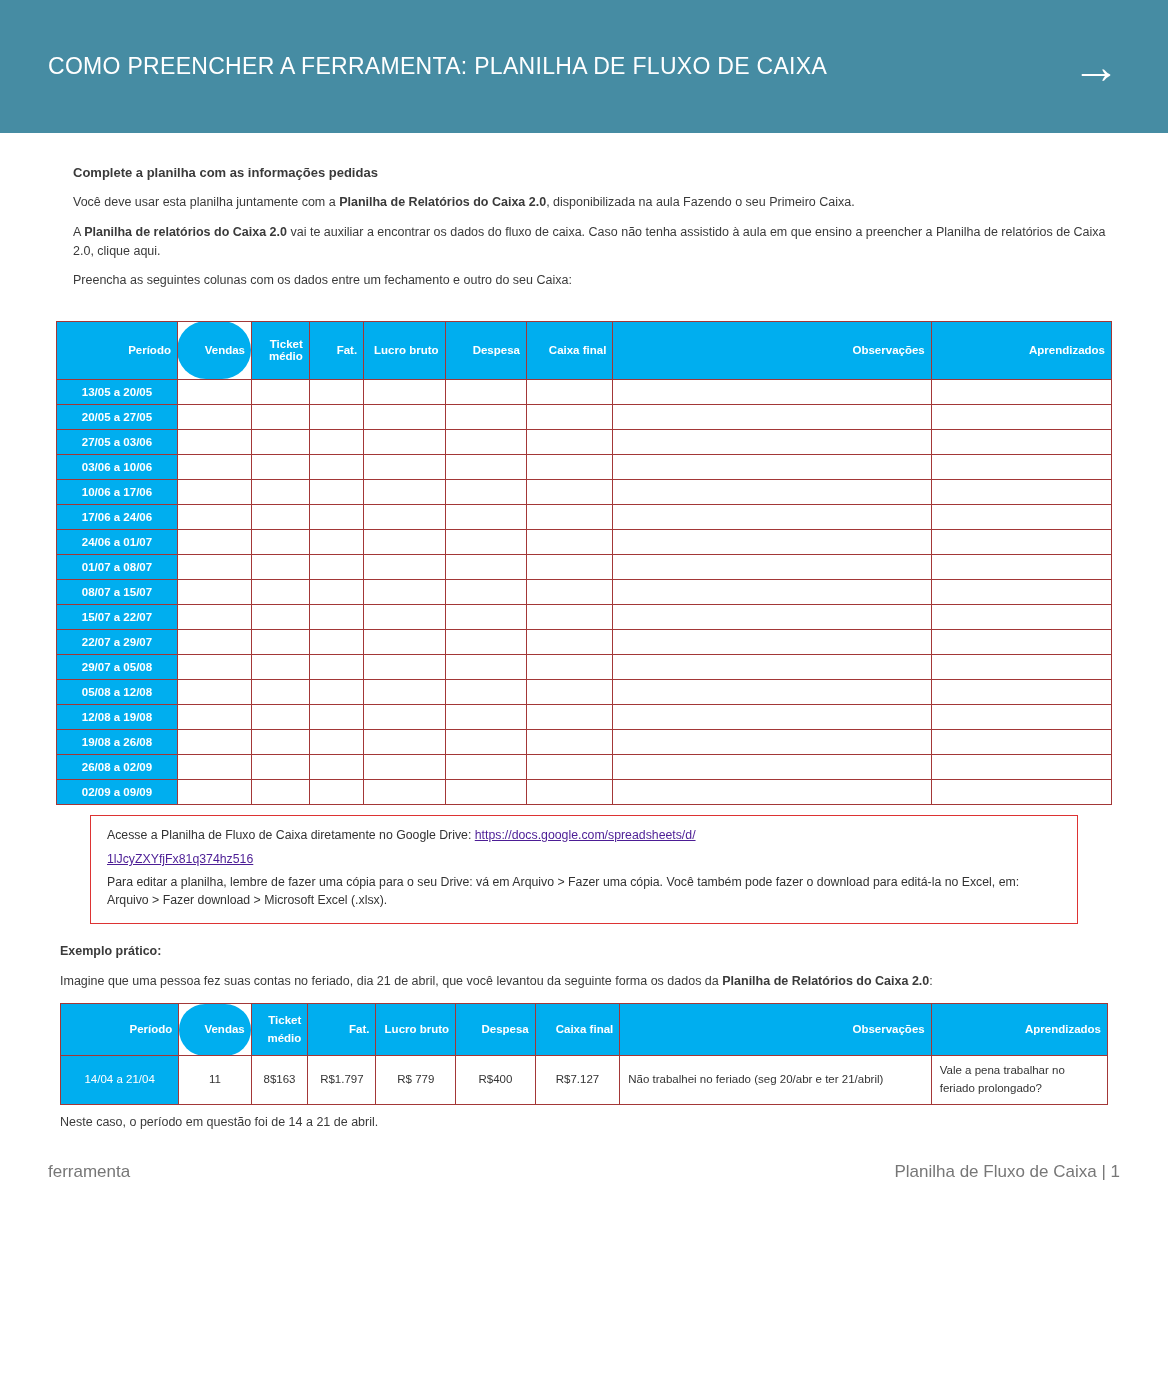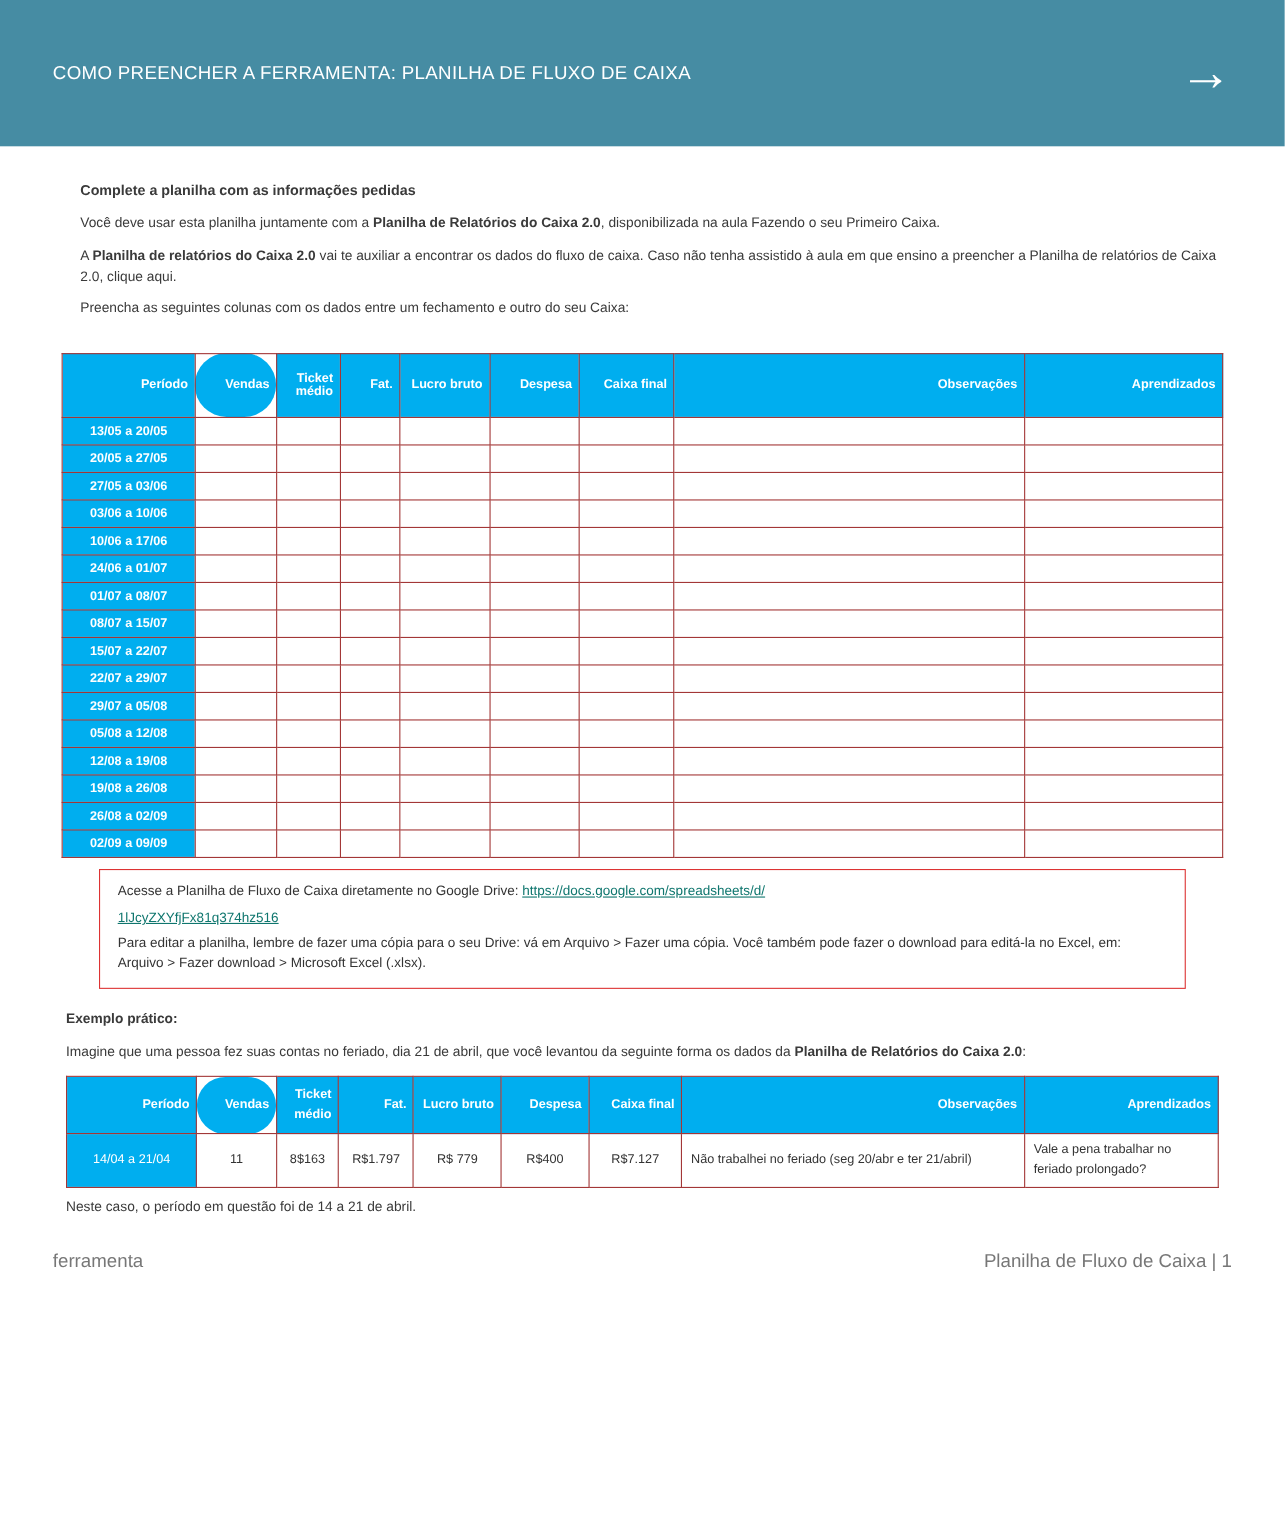--- a/index.html
+++ b/index.html
@@ -15,21 +15,21 @@
     .header-banner {
       background: #468ca3;
       color: #fff;
       padding: 22px 48px;
       height: 133px;
       display: flex;
       align-items: center;
       justify-content: space-between;
     }
     .header-title {
-      font-size: 17px;
+      font-size: 23px;
       letter-spacing: 0.3px;
       font-weight: 400;
     }
     .header-arrow {
       font-size: 48px;
       font-weight: 300;
     }
     .intro {
       padding: 30px 60px 12px 60px;
       font-size: 12.5px;
@@ -94,21 +94,21 @@
     .col-apr     { width: 146px; }
     .note-box {
       margin: 10px 90px 0 90px;
       border: 1px solid #d33;
       padding: 10px 16px 14px 16px;
       font-size: 12.3px;
       line-height: 1.5;
       color: #333;
     }
     .note-box a {
-      color: #0f766e;
+      color: #4c1d95;
       text-decoration: underline;
     }
     .note-box .lead {
       margin-bottom: 6px;
     }
     .note-box .follow {
       margin-top: 4px;
     }
     .example {
       padding: 18px 60px 0 60px;
@@ -221,20 +221,31 @@
           <td></td>
           <td></td>
           <td></td>
           <td></td>
           <td></td>
           <td class="obs"></td>
           <td class="obs"></td>
         </tr>
         <tr>
           <td class="rowhdr">10/06 a 17/06</td>
+          <td></td>
+          <td></td>
+          <td></td>
+          <td></td>
+          <td></td>
+          <td></td>
+          <td class="obs"></td>
+          <td class="obs"></td>
+        </tr>
+        <tr>
+          <td class="rowhdr">17/06 a 24/06</td>
           <td></td>
           <td></td>
           <td></td>
           <td></td>
           <td></td>
           <td></td>
           <td class="obs"></td>
           <td class="obs"></td>
         </tr>
         <tr>

